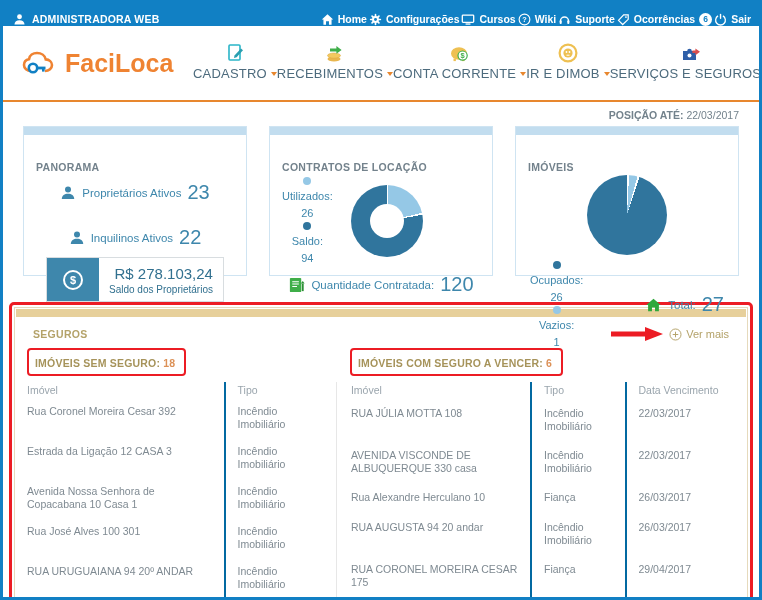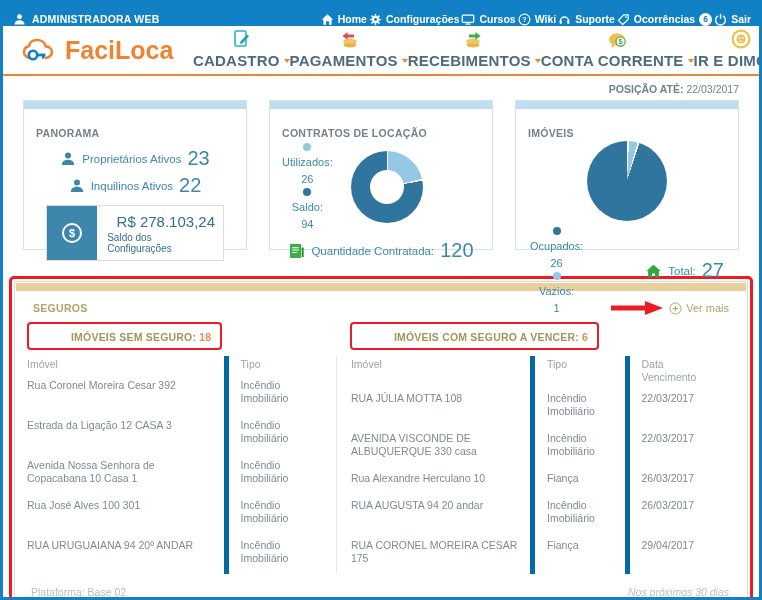--- a/index.html
+++ b/index.html
@@ -11,38 +11,38 @@
     overflow:hidden;
   }
   
   .topbar { height:26px; background:#1180c4; display:flex; align-items:center; justify-content:space-between; padding:12px 8px 0 10px; }
   .topbar-left { display:flex; align-items:center; gap:6px; color:#fff; font-size:10.5px; font-weight:bold; letter-spacing:.2px; }
   .topbar-right { display:flex; align-items:center; gap:2px; }
   .tb-item { display:flex; align-items:center; gap:4px; color:#fff; font-size:10.5px; font-weight:bold; cursor:pointer; white-space:nowrap; }
   .tb-item svg { display:block; }
   .tb-badge { background:#ffffff; color:#1180c4; font-size:8.5px; font-weight:bold; width:13px; height:13px; border-radius:50%; display:flex; align-items:center; justify-content:center; }
   
-  .header { height:50px; display:flex; align-items:center; padding:0 14px 0 18px; border-bottom:2px solid #e8872e; background:#fff; }
+  .header { height:76px; display:flex; align-items:center; padding:0 14px 0 18px; border-bottom:2px solid #e8872e; background:#fff; }
   .logo { display:flex; align-items:center; gap:4px; width:168px; flex-shrink:0; }
   .logo-text { font-size:25px; font-weight:bold; color:#ef8332; letter-spacing:0; }
   .nav { flex:1; display:flex; justify-content:space-between; align-items:flex-end; padding:4px 4px 6px 4px; }
   .nav-item { display:flex; flex-direction:column; align-items:center; gap:3px; cursor:pointer; }
   .nav-item .nav-label-row { display:flex; align-items:center; gap:4px; }
-  .nav-label { font-size:15px; font-weight:bold; color:#4d6b7d; letter-spacing:.2px; white-space:nowrap; }
+  .nav-label { font-size:13px; font-weight:normal; color:#4d6b7d; letter-spacing:.2px; white-space:nowrap; }
   .caret { width:0; height:0; border-left:3.5px solid transparent; border-right:3.5px solid transparent; border-top:4.5px solid #e8872e; }
   
   .position-row { text-align:right; padding:7px 20px 3px 0; font-size:10.5px; color:#73828c; height:24px; }
   .position-row b { font-weight:bold; color:#73828c; }
   
   .panels { display:flex; gap:22px; padding:0 20px; height:150px; }
   .panel { flex:1; border:1px solid #cfe4f2; background:#fff; position:relative; padding:14px 12px 8px 12px; }
   .panel-strip { position:absolute; top:0; left:0; right:0; height:8px; background:#c2ddef; }
-  .panel-title { font-size:10.5px; font-weight:bold; color:#73828c; letter-spacing:.3px; margin-top:12px; }
-  
-  .stats { margin-top:8px; display:flex; flex-direction:column; gap:4px; align-items:center; }
+  .panel-title { font-size:10.5px; font-weight:bold; color:#73828c; letter-spacing:.3px; margin-top:20px; }
+  
+  .stats { margin-top:8px; display:flex; flex-direction:column; gap:22px; align-items:center; }
   .stat-row { display:flex; align-items:center; gap:6px; }
   .stat-label { font-size:11.5px; color:#3e87ac; }
   .stat-value { font-size:20px; color:#3e87ac; }
   .money-box { margin:8px auto 0 auto; width:178px; display:flex; border:1px solid #d8dde0; background:#fff; }
   .money-ico { width:52px; background:#3e87ac; display:flex; align-items:center; justify-content:center; }
   .money-texts { padding:7px 8px 6px 10px; }
   .money-amount { font-size:15px; color:#31708f;text-align:right; }
   .money-sub { font-size:10px; color:#31708f; margin-top:2px; }
   
   .contratos-mid { display:flex; align-items:center; margin-top:4px; }
@@ -65,30 +65,30 @@
   .seguros-annotation { margin:26px 6px 0 6px; border:3px solid #ec1c24; border-radius:5px; padding:2px; }
   .seguros-panel { border:1px solid #e6dabc; background:#fff; padding-bottom:6px; }
   .tan-strip { height:8px; background:#e7d09b; margin:1px; }
   .seguros-head { display:flex; justify-content:space-between; align-items:center; padding:8px 18px 4px 18px; }
   .seguros-title { font-size:10.5px; font-weight:bold; color:#b4a269; letter-spacing:.3px; }
   .ver-mais-wrap { display:flex; align-items:center; gap:6px; }
   .ver-mais { display:flex; align-items:center; gap:4px; font-size:11px; color:#b4a269; cursor:pointer; }
   .sub-row { display:flex; padding:2px 18px 0 12px; }
   .sub-left { width:44%; } .sub-right { width:56%; padding-left:14px; }
   .red-box { display:inline-block; border:2px solid #ec1c24; border-radius:4px; padding:3px 9px 3px 6px; }
-  .subtitle { font-size:10.5px; font-weight:bold; color:#a6935a; letter-spacing:.2px;margin-left:36px; }
+  .subtitle { font-size:10.5px; font-weight:bold; color:#a6935a; letter-spacing:.2px; }
   .subtitle .count { color:#dc9157; }
   .tables-row { display:flex; padding:6px 18px 0 12px; }
   .tbl-left { width:44%; }
   .tbl-right { width:56%; padding-left:14px; border-left:1px solid #e7e7e7; margin-left:0; }
   .grid2 { display:grid; grid-template-columns:1.75fr 1fr; }
   .grid3 { display:grid; grid-template-columns:1.8fr 0.95fr 1.05fr; }
   .cell { font-size:10.5px; line-height:13px; color:#7f8a92; padding:5px 10px 9px 0; }
   .cell.hdr { color:#9aa5ad; padding-bottom:3px; padding-top:2px; }
-  .bL { border-left:5px solid #0369a1; padding-left:12px; }
+  .bL { border-left:2px solid #0369a1; padding-left:12px; }
   .seguros-footer { display:flex; justify-content:space-between; padding:12px 18px 8px 16px; font-size:10.5px; color:#b8bdc1; }
   .footer-right { font-style:italic; }
   svg { display:block; }
 </style>
 </head>
 <body>
 
 <div class="topbar">
   <div class="topbar-left">
     <span>
@@ -194,33 +194,20 @@
           </svg>
         </span>
       <span class="nav-label-row">
           <span class="nav-label">CADASTRO</span>
           <span class="caret"></span>
         </span>
     </div>
     <div class="nav-item">
       <span>
           <svg width="22" height="20" viewBox="0 0 22 20">
-            <ellipse cx="12" cy="16" rx="6.5" ry="2.6" fill="#e9b64e"></ellipse>
-            <ellipse cx="12" cy="12.6" rx="6.5" ry="2.6" fill="#f3c95f" stroke="#d9a33c" stroke-width=".5"></ellipse>
-            <path d="M16 5.4H9.6V3L4.4 6.9l5.2 3.9V8.4H16z" fill="#d94f4f"></path>
-          </svg>
-        </span>
-      <span class="nav-label-row">
-          <span class="nav-label">PAGAMENTOS</span>
-          <span class="caret"></span>
-        </span>
-    </div>
-    <div class="nav-item">
-      <span>
-          <svg width="22" height="20" viewBox="0 0 22 20">
             <ellipse cx="10" cy="16" rx="6.5" ry="2.6" fill="#e9b64e"></ellipse>
             <ellipse cx="10" cy="12.6" rx="6.5" ry="2.6" fill="#f3c95f" stroke="#d9a33c" stroke-width=".5"></ellipse>
             <path d="M6 5.4h6.4V3l5.2 3.9-5.2 3.9V8.4H6z" fill="#3fae49"></path>
           </svg>
         </span>
       <span class="nav-label-row">
           <span class="nav-label">RECEBIMENTOS</span>
           <span class="caret"></span>
         </span>
     </div>
@@ -317,21 +304,21 @@
     </div>
     <div class="money-box">
       <div class="money-ico">
         <svg width="26" height="26" viewBox="0 0 26 26">
             <circle cx="13" cy="13" r="9" fill="none" stroke="#fff" stroke-width="2"></circle>
             <text x="13" y="17.2" text-anchor="middle" font-size="11" font-weight="bold" fill="#fff">$</text>
           </svg>
       </div>
       <div class="money-texts">
         <div class="money-amount">R$ 278.103,24</div>
-        <div class="money-sub">Saldo dos Configurações</div>
+        <div class="money-sub">Saldo dos Proprietários</div>
       </div>
     </div>
   </div>
 
   <div class="panel">
     <div class="panel-strip"></div>
     <div class="panel-title">CONTRATOS DE LOCAÇÃO</div>
     <div class="contratos-mid">
       <div class="legend">
         <div class="legend-row">

